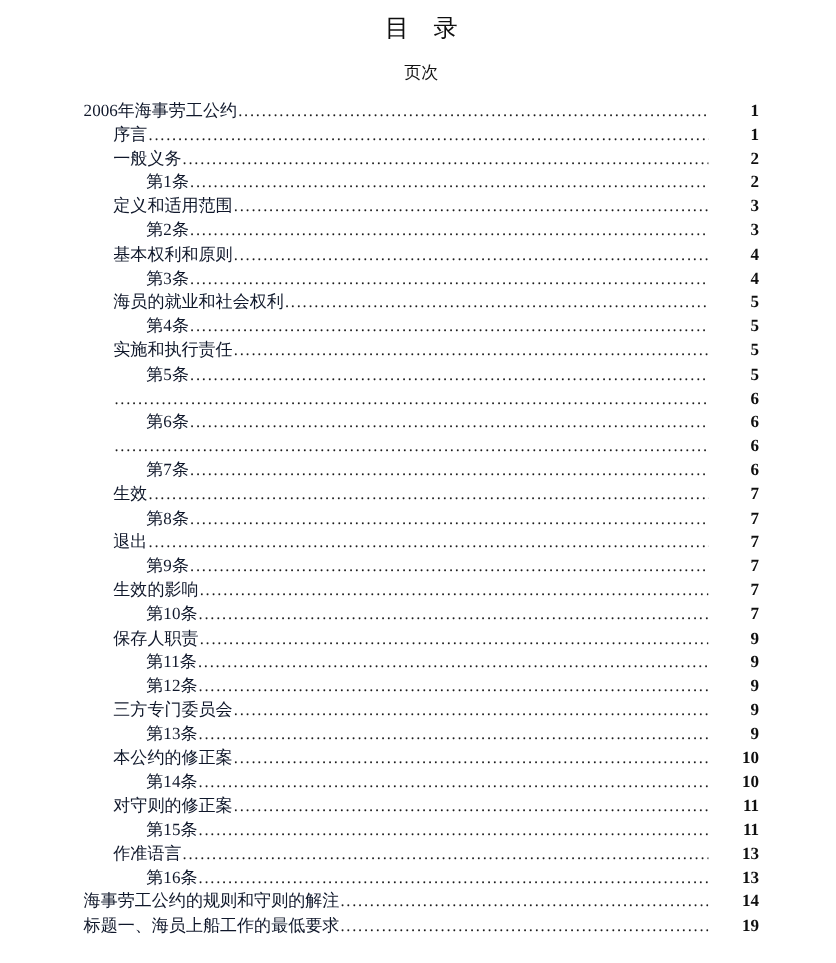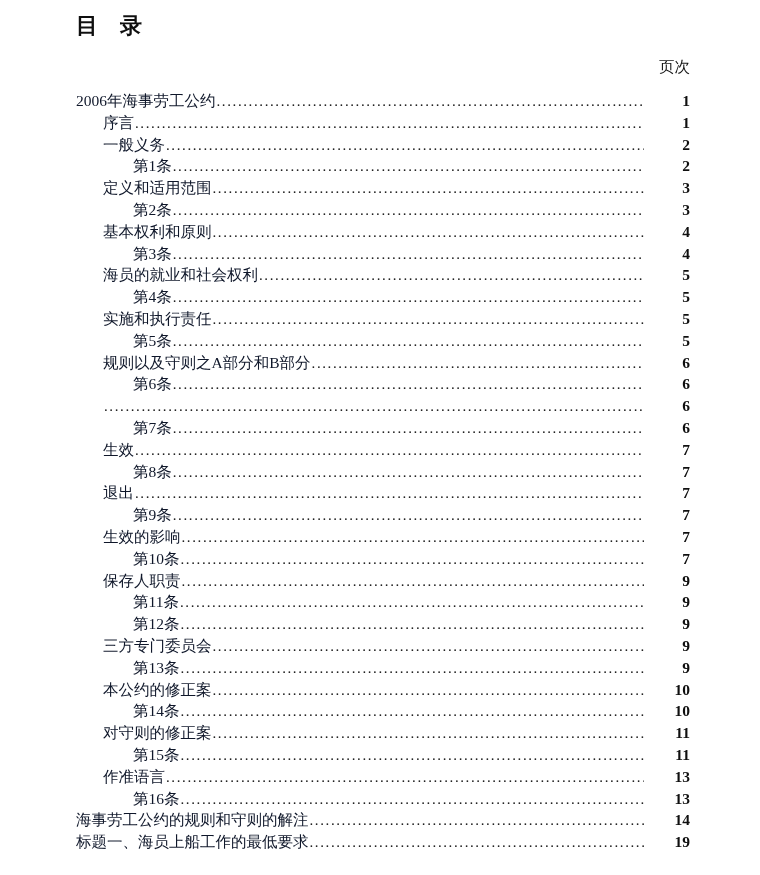--- a/index.html
+++ b/index.html
@@ -15,28 +15,29 @@
     font-family: "Liberation Serif", "DejaVu Serif", serif;
   }
   .doc-page {
     box-sizing: border-box;
     width: 760px;
     height: 875px;
     padding: 12px 70px 0 76px;
   }
   .doc-title {
     margin: 0;
+    text-align: center;
     font-size: 22px;
-    font-weight: bold;
+    font-weight: normal;
     line-height: 28px;
     color: #0f0f0f;
   }
   .page-col-header {
     margin-top: 17px;
-    text-align: right;
+    text-align: center;
     font-size: 15.5px;
     line-height: 20px;
     color: #141414;
   }
   .toc-list {
     margin-top: 13px;
   }
   .toc-row {
     display: flex;
     align-items: baseline;
@@ -133,21 +134,20 @@
         <span class="toc-label">实施和执行责任</span>
         <span class="toc-leader">................................................................................................................................................................................................................................................................................................................................................................................................................</span>
         <span class="toc-page-num">5</span>
       </div>
       <div class="toc-row level-2">
         <span class="toc-label">第5条</span>
         <span class="toc-leader">................................................................................................................................................................................................................................................................................................................................................................................................................</span>
         <span class="toc-page-num">5</span>
       </div>
       <div class="toc-row level-1">
-        <span class="toc-label">规则以及守则之A部分和B部分</span>
         <span class="toc-leader">................................................................................................................................................................................................................................................................................................................................................................................................................</span>
         <span class="toc-page-num">6</span>
       </div>
       <div class="toc-row level-2">
         <span class="toc-label">第6条</span>
         <span class="toc-leader">................................................................................................................................................................................................................................................................................................................................................................................................................</span>
         <span class="toc-page-num">6</span>
       </div>
       <div class="toc-row level-1">
         <span class="toc-leader">................................................................................................................................................................................................................................................................................................................................................................................................................</span>

